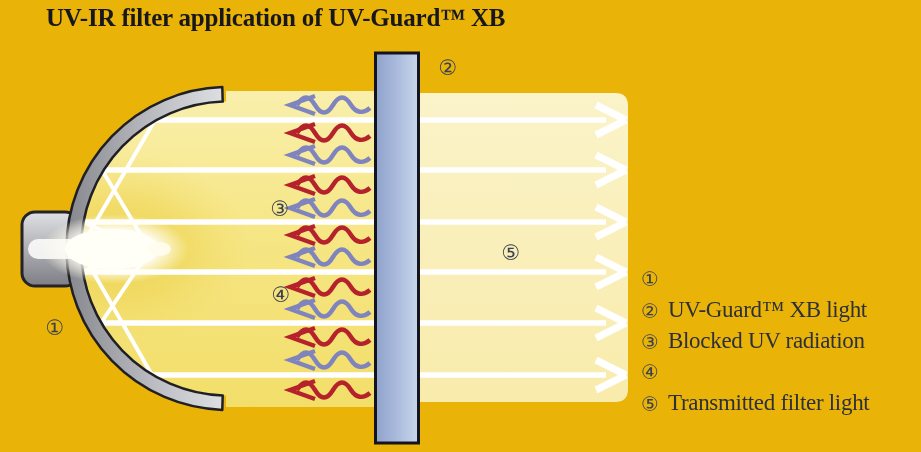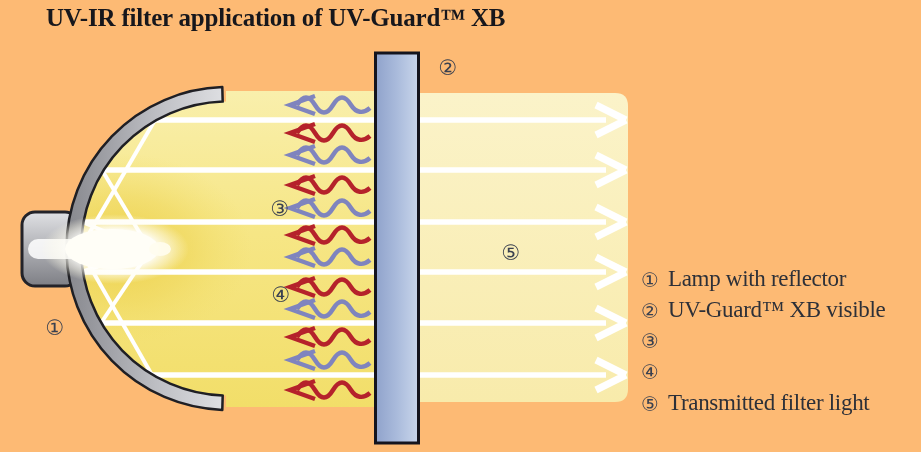--- a/index.html
+++ b/index.html
@@ -1,17 +1,17 @@
 <!DOCTYPE html>
 <html><head>
 <meta charset="utf-8">
 <style>
   html,body{margin:0;padding:0;background:#ffffff;}
   .stage{
-    position:relative;width:921px;height:452px;background:#fdba74;overflow:hidden;
+    position:relative;width:921px;height:452px;background:#eab308;overflow:hidden;
     font-family:"Liberation Serif",serif;
   }
   .title{
     position:absolute;left:46px;top:4px;font-size:25px;font-weight:700;
     letter-spacing:-0.2px;color:#17171c;white-space:nowrap;
   }
   svg.diagram{position:absolute;left:0;top:0;}
   .marker{
     position:absolute;transform:translate(-50%,-50%);
     font-family:"DejaVu Sans",sans-serif;font-size:21px;line-height:1;color:#3a4150;
@@ -176,28 +176,28 @@
       <span class="marker" style="left: 55px; top: 328px;">①</span>
       <span class="marker" style="left: 448px; top: 68px;">②</span>
       <span class="marker" style="left: 280px; top: 209px;">③</span>
       <span class="marker" style="left: 281px; top: 295px;">④</span>
       <span class="marker" style="left: 511px; top: 253px;">⑤</span>
     </div>
 
   <div class="legend" id="legend">
       <div class="legend-row">
         <span class="lg-marker">①</span>
-        <span class="lg-text">Lamp with reflector</span>
       </div>
       <div class="legend-row">
         <span class="lg-marker">②</span>
-        <span class="lg-text">UV-Guard™ XB visible</span>
+        <span class="lg-text">UV-Guard™ XB light</span>
       </div>
       <div class="legend-row">
         <span class="lg-marker">③</span>
+        <span class="lg-text">Blocked UV radiation</span>
       </div>
       <div class="legend-row">
         <span class="lg-marker">④</span>
       </div>
       <div class="legend-row">
         <span class="lg-marker">⑤</span>
         <span class="lg-text">Transmitted filter light</span>
       </div>
     </div>
 

